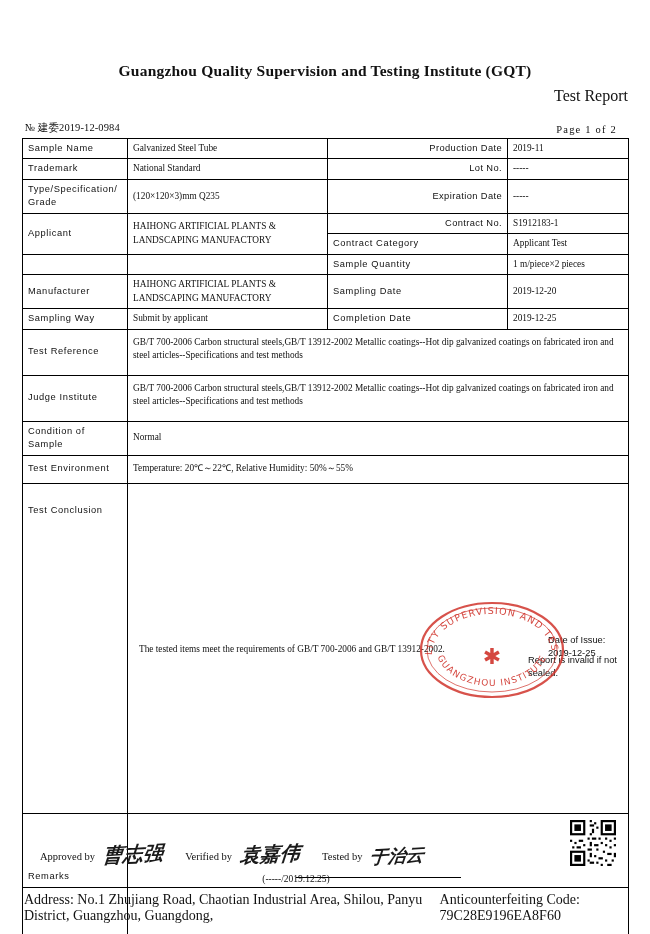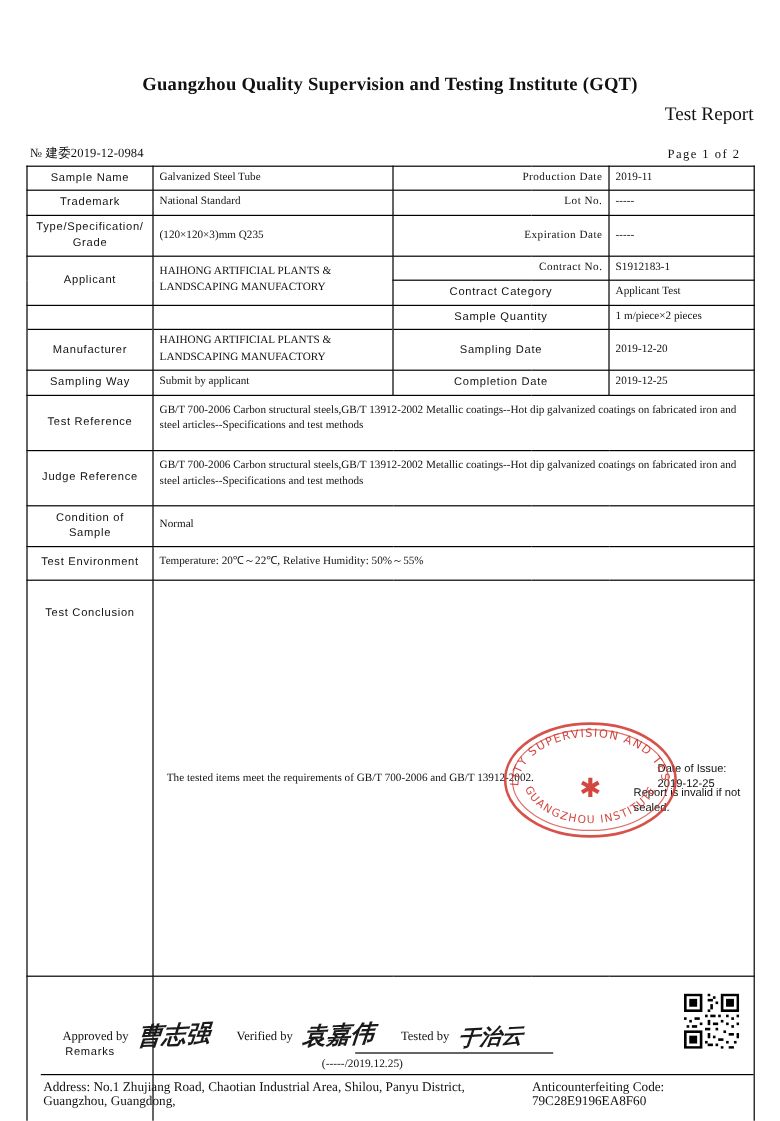--- a/index.html
+++ b/index.html
@@ -53,30 +53,29 @@
     font-family: "Liberation Sans", sans-serif;
   }
   table.main td {
     border: 1px solid #000;
     padding: 3px 5px;
     vertical-align: middle;
     line-height: 1.45;
     word-wrap: break-word;
   }
   .lbl {
-    text-align: center;
+    text-align: left;
     letter-spacing: 0.6px;
     font-size: 9.3px;
   }
   .lbl-right {
     text-align: right;
     letter-spacing: 0.4px;
     font-size: 9.3px;
     padding-right: 4px;
-    font-family: Liberation Serif, serif;
   }
   .val {
     text-align: left;
     font-size: 9.3px;
     font-family: Liberation Serif, serif;
   }
   .val-pad { padding-left: 6px; }
   .big-ref { height: 46px; margin-left: 31px; }
   .conclusion-cell {
     height: 330px;
@@ -108,21 +107,21 @@
     font-size: 9.3px;
   }
   .stamp {
     position: absolute;
     left: 418px; top: 600px;
     width: 148px; height: 100px;
     pointer-events: none;
   }
   .footer {
     position: absolute;
-    left: 12px; right: 0;
+    left: 0; right: 0;
     bottom: 0;
     padding: 0 22px;
   }
   .sign-row {
     display: flex;
     align-items: flex-end;
     font-size: 10.5px;
     padding: 0 12px 6px 18px;
     height: 66px;
   }
@@ -156,21 +155,21 @@
   }
   .date-note {
     text-align: center;
     font-size: 9.5px;
     padding: 0 58px 3px 0;
     font-family: "Liberation Serif", serif;
   }
   .addr-row {
     display: flex;
     justify-content: space-between;
-    font-size: 11px;
+    font-size: 14px;
     border-top: 0px;
     padding: 4px 2px 10px 2px;
     font-family: "Liberation Serif", serif;
   }
   .hr-foot {
     border-top: 1px solid #000;
     margin: 0 0 0 0;
   }
 </style>
 </head>
@@ -239,21 +238,21 @@
         <td class="lbl">Sampling Way</td>
         <td class="val val-pad">Submit by applicant</td>
         <td class="lbl" colspan="2">Completion Date</td>
         <td class="val">2019-12-25</td>
       </tr>
       <tr>
         <td class="lbl big-ref">Test Reference</td>
         <td class="val val-pad" colspan="4" style="vertical-align:top;padding-top:6px;">GB/T 700-2006 Carbon structural steels,GB/T 13912-2002 Metallic coatings--Hot dip galvanized coatings on fabricated iron and steel articles--Specifications and test methods</td>
       </tr>
       <tr>
-        <td class="lbl big-ref">Judge Reference</td>
+        <td class="lbl big-ref">Judge Institute</td>
         <td class="val val-pad" colspan="4" style="vertical-align:top;padding-top:6px;">GB/T 700-2006 Carbon structural steels,GB/T 13912-2002 Metallic coatings--Hot dip galvanized coatings on fabricated iron and steel articles--Specifications and test methods</td>
       </tr>
       <tr>
         <td class="lbl" style="height:28px">Condition of Sample</td>
         <td class="val val-pad" colspan="4">Normal</td>
       </tr>
       <tr>
         <td class="lbl" style="height:28px">Test Environment</td>
         <td class="val val-pad" colspan="4">Temperature: 20℃～22℃, Relative Humidity: 50%～55%</td>
       </tr>

